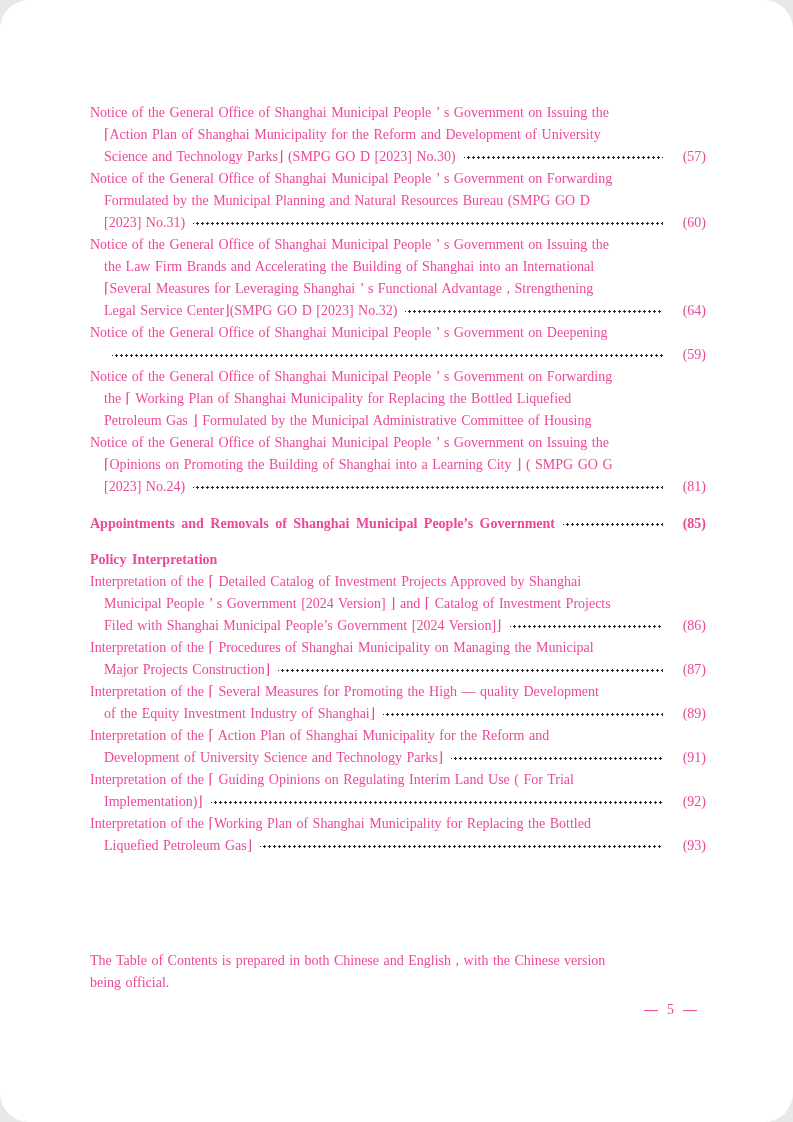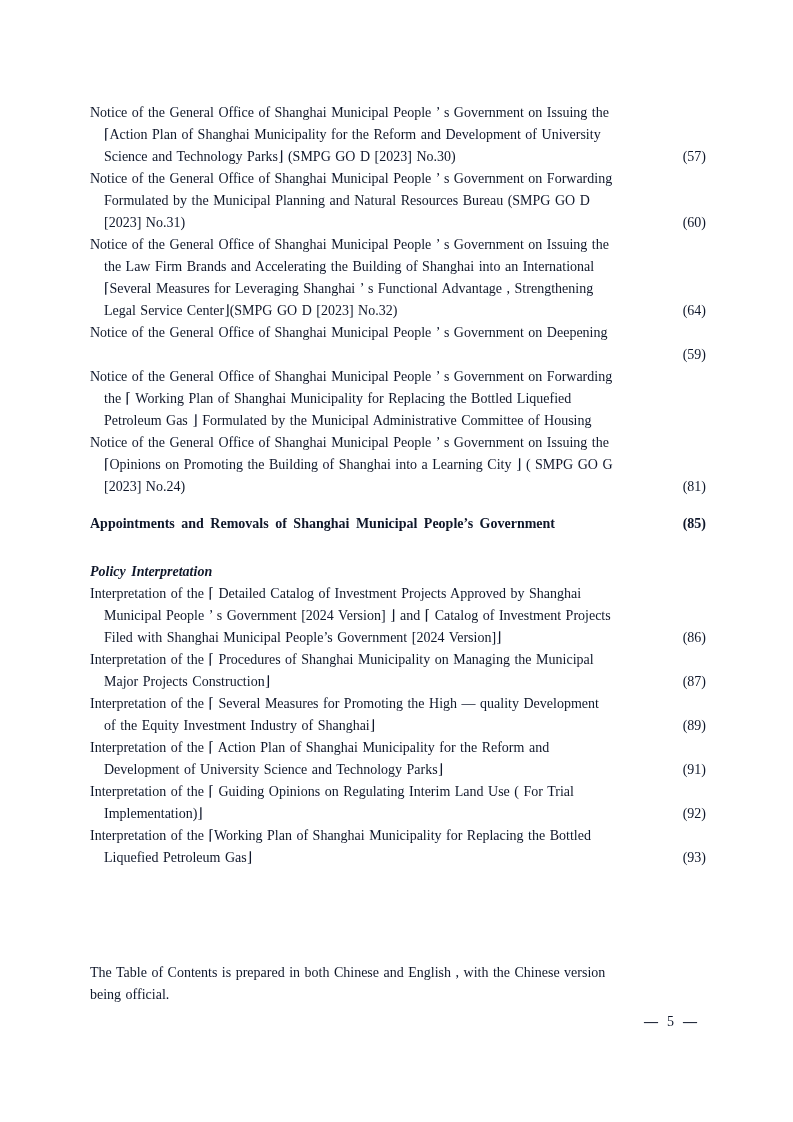--- a/index.html
+++ b/index.html
@@ -4,46 +4,47 @@
 <style>
   html,body { margin:0; padding:0; background:#e8e8e8; }
   .page {
     position:relative;
     width:793px; height:1122px;
     background:#ffffff;
     overflow:hidden;
     font-family:"Liberation Serif","DejaVu Serif","DejaVu Sans",serif;
     font-size:14px;
     line-height:22px;
-    color:#0f172a;
+    color:#ec4899;
     word-spacing:1px;
+    border-radius:29px;
   }
   .toc {
     position:absolute;
     left:90px; top:102px;
     width:616px;
   }
   .toc-entry { }
   .line { line-height:22px; white-space:nowrap; }
   .line.cont { padding-left:14px; }
-  .line.leaderline { display:flex;align-items:flex-end; }
+  .line.leaderline { display:flex; }
   .line.leaderline .txt { flex:0 0 auto; white-space:nowrap; }
   .leader {
     flex:1 1 auto;
     min-width:10px;
     margin:0 9px 0 8px;
     background-image:radial-gradient(circle, #2b2b2b 1.05px, rgba(0,0,0,0) 1.35px);
     background-size:5px 7px;
     background-repeat:repeat-x;
     background-position:2px center;
   }
   .pageno { flex:0 0 auto; min-width:34px; text-align:right; white-space:nowrap; }
   .bold-section { margin-top:15px; font-weight:bold; }
   .bold-section .line { word-spacing:3px; }
-  .bold-heading { margin-top:26px; font-weight:bold;font-style:italic; }
+  .bold-heading { margin-top:14px; font-weight:bold; }
   .bold-heading .line { word-spacing:2px; }
   .footnote { margin-top:93px; }
   .page-footer {
     margin-top:5px;
     text-align:right;
     padding-right:9px;
     font-weight:bold;
   }
   .page-footer .dash { letter-spacing:0; }
   .page-footer .num { margin:0 9px; font-weight:normal; }

